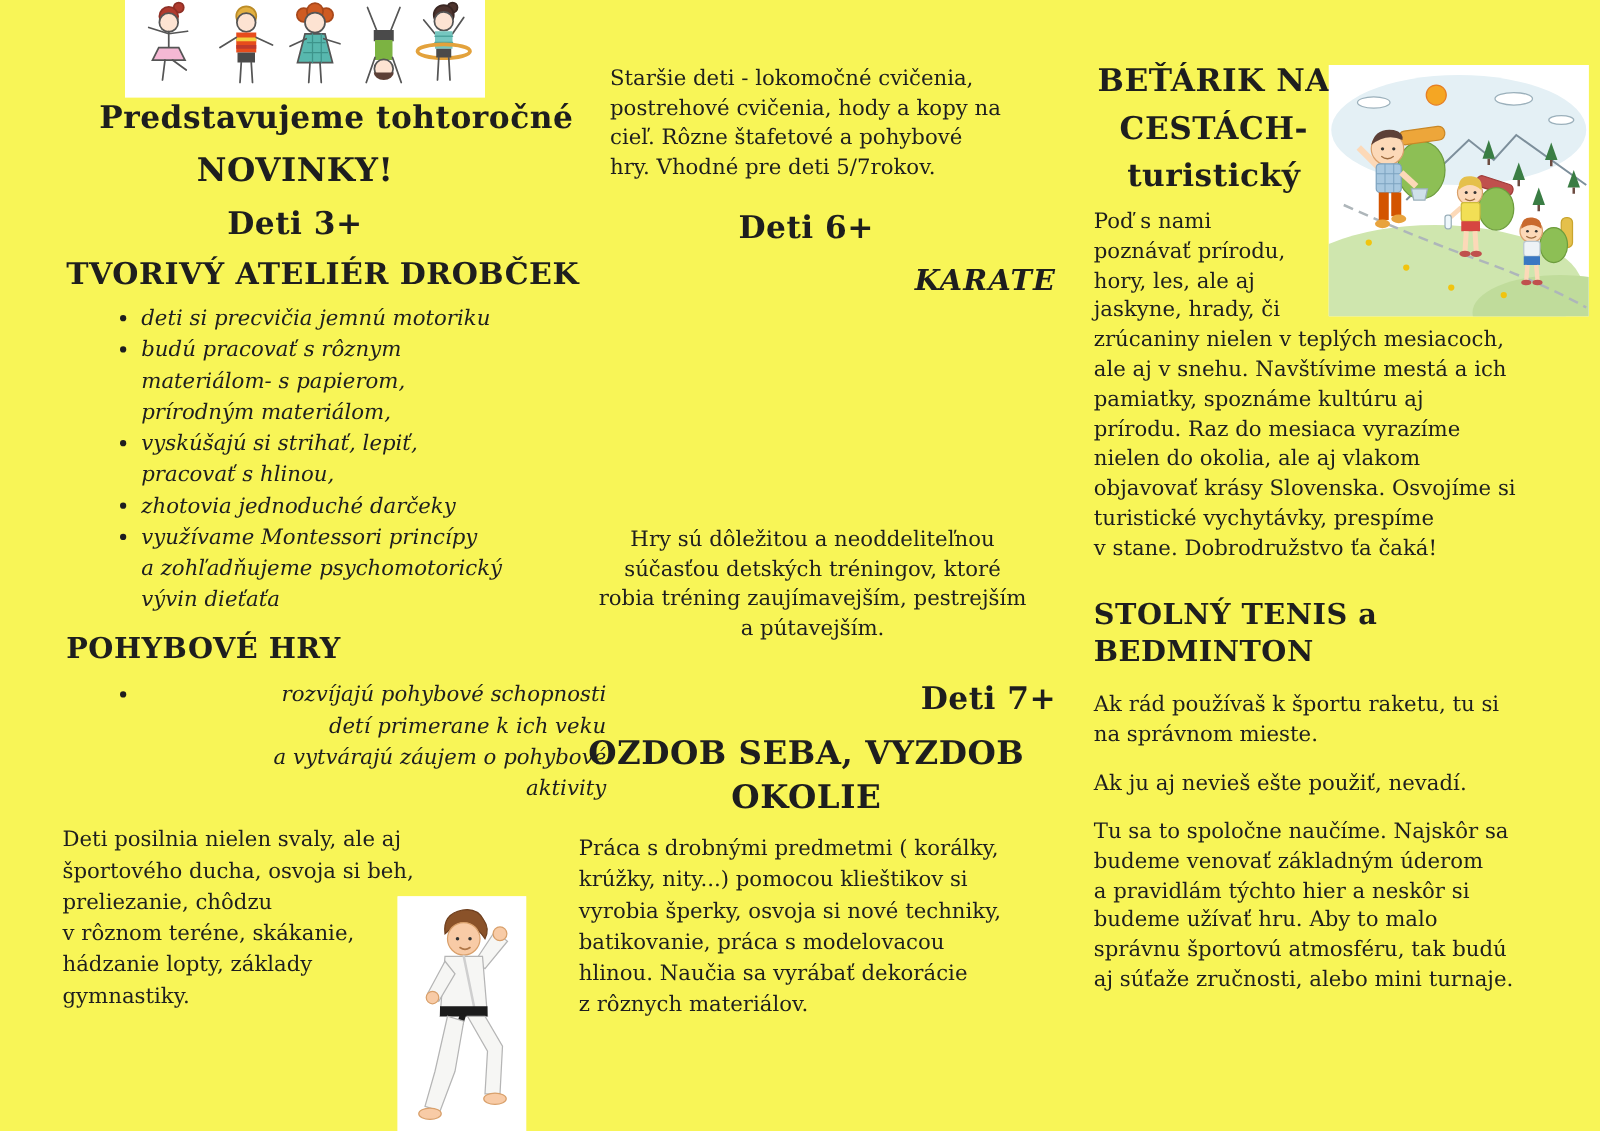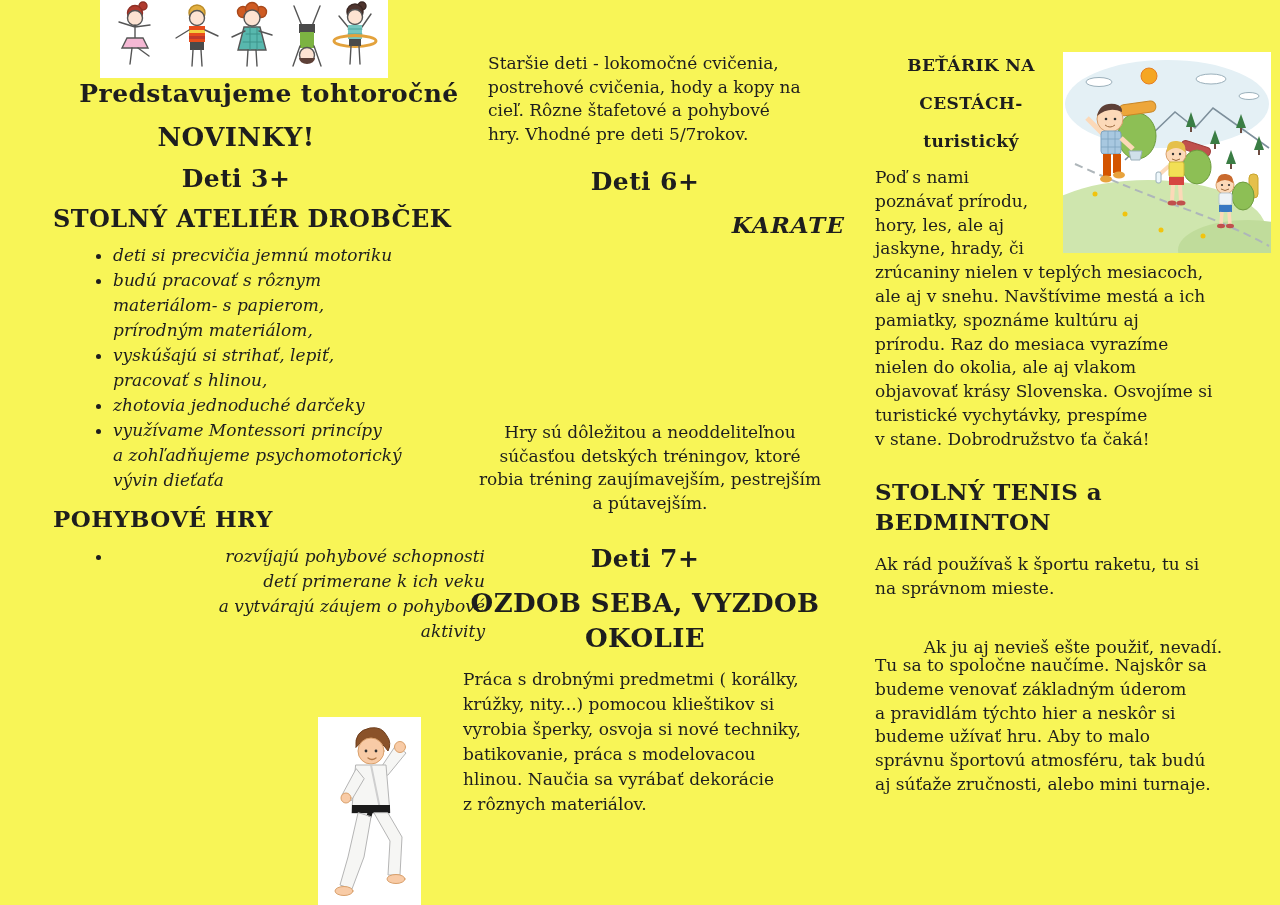--- a/index.html
+++ b/index.html
@@ -25,29 +25,29 @@
   .lb1{top:243px;}
   .lh2{left:53px;top:505px;font-size:23px;}
   .lb2{top:544px;text-align:right;}
   .lp{left:50px;top:660px;width:380px;line-height:25px;}
 
   .mintro{left:488px;top:52px;width:362px;line-height:23.5px;}
   .mage1{left:445px;top:167px;width:400px;text-align:center;font-size:25px;}
   .mh1{left:445px;top:211px;width:400px;text-align:right;font-size:23px;letter-spacing:1px;font-style:italic;}
   .mp1{left:463px;top:257px;width:392px;line-height:23.5px;}
   .mp2{left:445px;top:421px;width:410px;text-align:center;line-height:23.5px;}
-  .mage2{left:445px;top:544px;width:400px;text-align:center;font-size:25px;}
+  .mage2{left:445px;top:544px;width:400px;text-align:right;font-size:25px;}
   .mh2{left:445px;top:586px;width:400px;text-align:center;font-size:26px;line-height:35px;white-space:pre-line;}
   .mp3{left:463px;top:667px;width:392px;line-height:25px;}
 
-  .rh1{left:875px;top:46px;width:192px;text-align:center;font-size:17px;line-height:38px;white-space:pre-line;}
+  .rh1{left:875px;top:46px;width:192px;text-align:center;font-size:25px;line-height:38px;white-space:pre-line;}
   .rp1{left:875px;top:166px;width:396px;line-height:23.8px;}
   .rh2{left:875px;top:477px;font-size:23px;line-height:30px;white-space:pre-line;}
   .rp2{left:875px;top:553px;width:396px;line-height:23.8px;}
-  .rp3{left:875px;top:636px;width:396px;line-height:23.8px;text-align:center;}
+  .rp3{left:875px;top:616px;width:396px;line-height:23.8px;}
   .rp4{left:875px;top:654px;width:396px;line-height:23.8px;}
 </style>
 </head>
 <body>
 
 <div id="page">
 
   <figure class="img children">
     <svg viewBox="0 0 288 78" xmlns="http://www.w3.org/2000/svg">
       <rect width="288" height="78" fill="#ffffff"></rect>
@@ -94,40 +94,46 @@
         <ellipse cx="255" cy="41" rx="21" ry="5.5" stroke="#e3a23c" stroke-width="3"></ellipse>
         <rect x="249" y="39" width="12" height="7" fill="#4a4a4a" stroke="none"></rect>
         <path d="M251 46 L250 64 M259 46 L260 64"></path>
       </g>
     </svg>
   </figure>
 
   <h1 class="abs hd t1">Predstavujeme tohtoročné</h1>
   <h1 class="abs hd t2">NOVINKY!</h1>
   <h2 class="abs hd lage">Deti 3+</h2>
-  <h3 class="abs hd lh1">STOLNÝ ATELIÉR DROBČEK</h3>
+  <h3 class="abs hd lh1">TVORIVÝ ATELIÉR DROBČEK</h3>
   <ul class="lb lb1">
     <li>deti si precvičia jemnú motoriku</li>
     <li>budú pracovať s rôznym
 materiálom- s papierom,
 prírodným materiálom,</li>
     <li>vyskúšajú si strihať, lepiť,
 pracovať s hlinou,</li>
     <li>zhotovia jednoduché darčeky</li>
     <li>využívame Montessori princípy
 a zohľadňujeme psychomotorický
 vývin dieťaťa</li>
   </ul>
   <h3 class="abs hd lh2">POHYBOVÉ HRY</h3>
   <ul class="lb lb2">
     <li>rozvíjajú pohybové schopnosti
 detí primerane k ich veku
 a vytvárajú záujem o pohybové
 aktivity</li>
   </ul>
+  <p class="abs body lp">Deti posilnia nielen svaly, ale aj
+športového ducha, osvoja si beh,
+preliezanie, chôdzu
+v rôznom teréne, skákanie,
+hádzanie lopty, základy
+gymnastiky.</p>
 
   <figure class="img karate">
     <svg viewBox="0 0 103 188" xmlns="http://www.w3.org/2000/svg">
       <rect width="103" height="188" fill="#ffffff"></rect>
       <g stroke-linecap="round">
         <polygon points="62,52 78,28 88,36 70,58" fill="#f6f6f4" stroke="#b5b5b5"></polygon>
         <circle cx="82" cy="30" r="5.5" fill="#f8cba6" stroke="#d9a06b"></circle>
         <path d="M38 30 Q36 14 52 11 Q64 9 69 19 Q74 26 70 34 Q63 23 54 24 Q45 23 38 30 z" fill="#8a5229" stroke="#6e3f1e"></path>
         <circle cx="53" cy="34" r="13" fill="#f8cba6" stroke="#d9a06b"></circle>
         <circle cx="48" cy="34" r="1.4" fill="#333"></circle>

